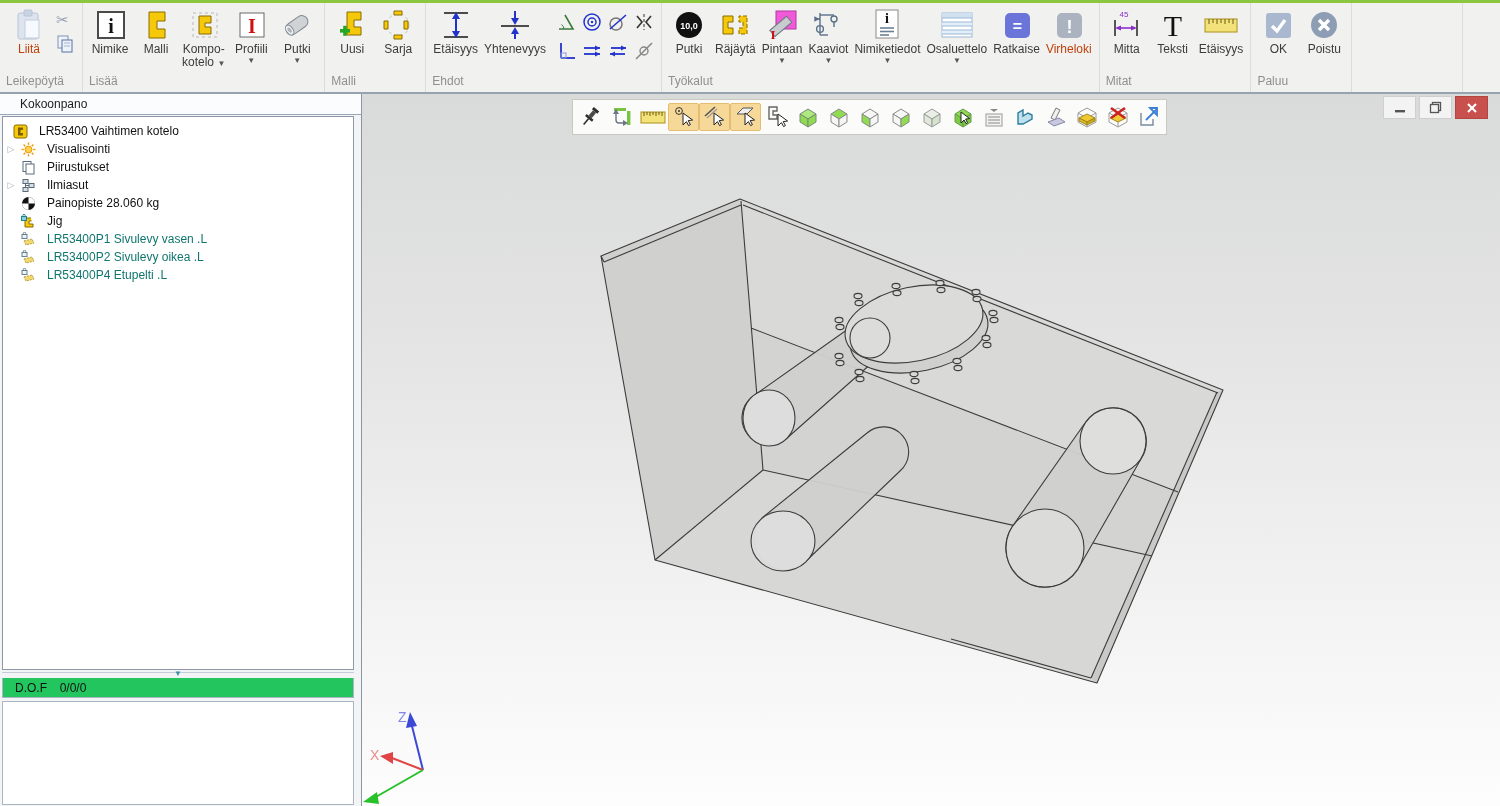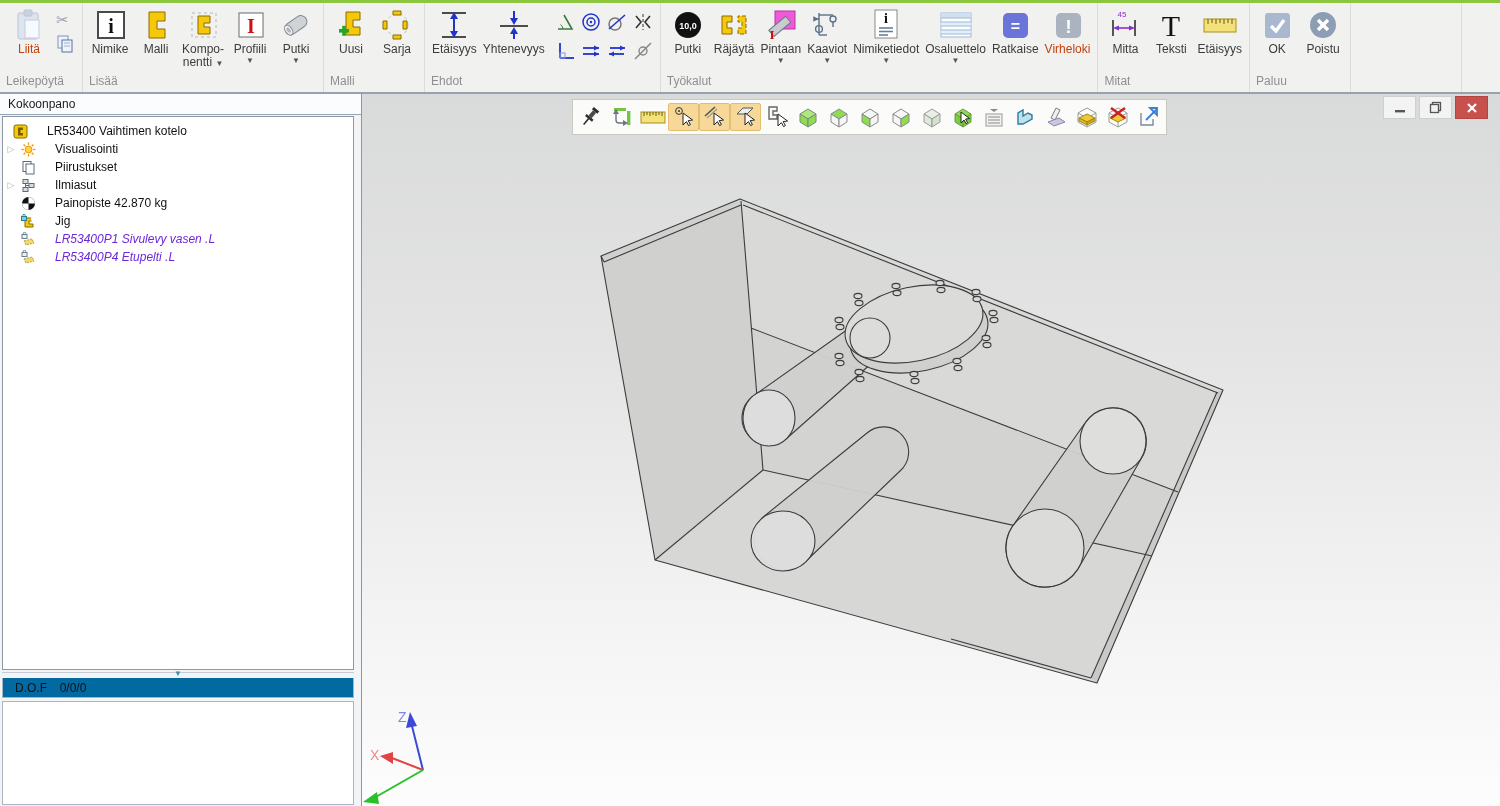--- a/index.html
+++ b/index.html
@@ -17,32 +17,32 @@
   .rbtn .rlb{font-size:12px;line-height:13px;color:#3c3c3c;text-align:center;white-space:nowrap;}
   .rbtn .caret{font-size:8px;color:#555;line-height:8px;margin-top:1px;}
   .rbtn.disabled .rlb{color:#c2410c;}
   .bigbtn{min-width:44px;}
   .stackcol{display:flex;flex-direction:column;justify-content:flex-start;gap:8px;padding:6px 4px 0 2px;}
   .cond-grid{display:grid;grid-template-columns:repeat(4,26px);grid-auto-rows:29px;justify-items:center;align-items:center;margin:2px 0 0 4px;}
   .serifT{font-family:"Liberation Serif",serif;}
   
   .sidebar{position:absolute;left:0;top:94px;width:361px;height:712px;background:#f2f4f6;border-right:1px solid #8b97a8;}
   .sb-header{position:absolute;left:0;top:0;width:100%;height:20px;background:#fbfcfd;border-bottom:1px solid #9aa5b5;}
-  .sb-header span{font-size:12px;color:#1c1c1c;padding-left:8px;line-height:20px;}
+  .sb-header span{font-size:12px;color:#1c1c1c;padding-left:20px;line-height:20px;}
   .sb-tree{position:absolute;left:2px;top:22px;width:352px;height:554px;background:#fff;border:1px solid #8c97a8;overflow:hidden;padding-top:5px;box-sizing:border-box;}
   .trow{display:flex;align-items:center;height:18px;font-size:12px;color:#111;}
   .trow .arrow{width:16px;text-align:center;color:#b0b0b0;font-size:9px;flex:0 0 16px;}
   .trow .noarrow{flex:0 0 16px;}
   .trow .rootpad{flex:0 0 8px;}
   .trow .ticn{flex:0 0 18px;display:flex;align-items:center;justify-content:center;}
-  .trow .tlb{padding-left:18px;white-space:nowrap;}
-  .trow.muted .tlb{color:#6d28d9;font-style:italic;}
+  .trow .tlb{padding-left:10px;white-space:nowrap;}
+  .trow.muted .tlb{color:#0f766e;}
   .sb-splitter{position:absolute;left:2px;top:578px;width:352px;height:4px;border-top:1px solid #c3ccd8;text-align:center;}
   .sb-splitter .grip{position:absolute;left:172px;top:-4px;color:#3e8fa8;font-size:8px;}
-  .sb-dof{position:absolute;left:2px;top:584px;width:352px;height:20px;background:#0369a1;border:1px solid #aab4c2;border-top:none;box-sizing:border-box;}
+  .sb-dof{position:absolute;left:2px;top:584px;width:352px;height:20px;background:#22c55e;border:1px solid #aab4c2;border-top:none;box-sizing:border-box;}
   .sb-dof span{font-size:12px;color:#111;padding-left:6px;line-height:19px;}
   .sb-empty{position:absolute;left:2px;top:607px;width:352px;bottom:1px;background:#fff;border:1px solid #aab4c2;box-sizing:border-box;}
   
   .viewport{position:absolute;left:362px;top:94px;right:0;bottom:0;
             background:linear-gradient(#d9dada 0%,#e4e4e4 35%,#f2f2f2 70%,#fdfdfd 100%);}
   .vp-canvas{position:absolute;left:0;top:0;width:100%;height:100%;}
   .vp-toolbar{position:absolute;left:210px;top:5px;height:32px;display:flex;align-items:center;
               background:#fbfbf9;border:1px solid #c9c9c2;padding:1px 2px;z-index:5;}
   .vtb{width:31px;height:28px;display:flex;align-items:center;justify-content:center;border-radius:2px;}
   .vtb.active{background:#f6d899;border:1px solid #e4bd72;box-sizing:border-box;}
@@ -105,21 +105,21 @@
           <div class="rlb">Malli</div>
         </div>
         <div class="rbtn">
           <div class="ric">
             <svg width="30" height="32">
                 <rect x="4" y="4" width="24" height="24" fill="none" stroke="#b8b8b8" stroke-dasharray="3,3"></rect>
                 <path d="M10,7 h12 v7 h-6 v4 h6 v7 h-12 z" fill="#f6c80a" stroke="#8a6d00"></path>
               </svg>
           </div>
           <div class="rlb">Kompo-</div>
-          <div class="rlb"><span>nentti</span> <span class="caret">▼</span></div>
+          <div class="rlb"><span>kotelo</span> <span class="caret">▼</span></div>
         </div>
         <div class="rbtn">
           <div class="ric">
             <svg width="30" height="32">
                 <rect x="4" y="4" width="24" height="24" fill="#fff" stroke="#6a6a6a"></rect>
                 <text x="16" y="24" text-anchor="middle" font-size="20" font-weight="bold" class="serifT" fill="#d01010">I</text>
               </svg>
           </div>
           <div class="rlb">Profiili</div>
           <div class="caret">▼</div>
@@ -478,21 +478,21 @@
       </div>
       <div class="trow">
         <span class="noarrow"></span>
         <span class="ticn">
           <svg width="15" height="15">
               <circle cx="7.5" cy="7.5" r="6.5" fill="#111"></circle>
               <path d="M7.5,7.5 L7.5,1 A6.5,6.5 0 0 1 14,7.5 Z" fill="#fff"></path>
               <path d="M7.5,7.5 L7.5,14 A6.5,6.5 0 0 1 1,7.5 Z" fill="#fff"></path>
             </svg>
         </span>
-        <span class="tlb">Painopiste 42.870 kg</span>
+        <span class="tlb">Painopiste 28.060 kg</span>
       </div>
       <div class="trow">
         <span class="noarrow"></span>
         <span class="ticn">
           <svg width="16" height="15">
               <path d="M11,4 h-6 v9 h8 v-3 h-4 v-3 h2.5" fill="#f6c80a" stroke="#8a6d00"></path>
               <rect x="1.5" y="2.5" width="5" height="4" fill="#7fd4dd" stroke="#2a7f8a"></rect>
               <path d="M2.8,2.5 v-1 a1.2,1.2 0 0 1 2.4,0 v1" fill="none" stroke="#2a7f8a"></path>
             </svg>
         </span>
@@ -501,20 +501,31 @@
       <div class="trow muted">
         <span class="noarrow"></span>
         <span class="ticn">
           <svg width="16" height="15">
               <path d="M4,9 L12,7 L14,11 L6,13 Z" fill="#f3d96d" stroke="#b5a040" stroke-dasharray="2,1"></path>
               <rect x="2" y="2.5" width="5" height="4" fill="#e8f4f6" stroke="#6a7f8d"></rect>
               <path d="M3.3,2.5 v-1 a1.2,1.2 0 0 1 2.4,0 v1" fill="none" stroke="#6a7f8d"></path>
             </svg>
         </span>
         <span class="tlb">LR53400P1 Sivulevy vasen .L</span>
+      </div>
+      <div class="trow muted">
+        <span class="noarrow"></span>
+        <span class="ticn">
+          <svg width="16" height="15">
+              <path d="M4,9 L12,7 L14,11 L6,13 Z" fill="#f3d96d" stroke="#b5a040" stroke-dasharray="2,1"></path>
+              <rect x="2" y="2.5" width="5" height="4" fill="#e8f4f6" stroke="#6a7f8d"></rect>
+              <path d="M3.3,2.5 v-1 a1.2,1.2 0 0 1 2.4,0 v1" fill="none" stroke="#6a7f8d"></path>
+            </svg>
+        </span>
+        <span class="tlb">LR53400P2 Sivulevy oikea .L</span>
       </div>
       <div class="trow muted">
         <span class="noarrow"></span>
         <span class="ticn">
           <svg width="16" height="15">
               <path d="M4,9 L12,7 L14,11 L6,13 Z" fill="#f3d96d" stroke="#b5a040" stroke-dasharray="2,1"></path>
               <rect x="2" y="2.5" width="5" height="4" fill="#e8f4f6" stroke="#6a7f8d"></rect>
               <path d="M3.3,2.5 v-1 a1.2,1.2 0 0 1 2.4,0 v1" fill="none" stroke="#6a7f8d"></path>
             </svg>
         </span>

